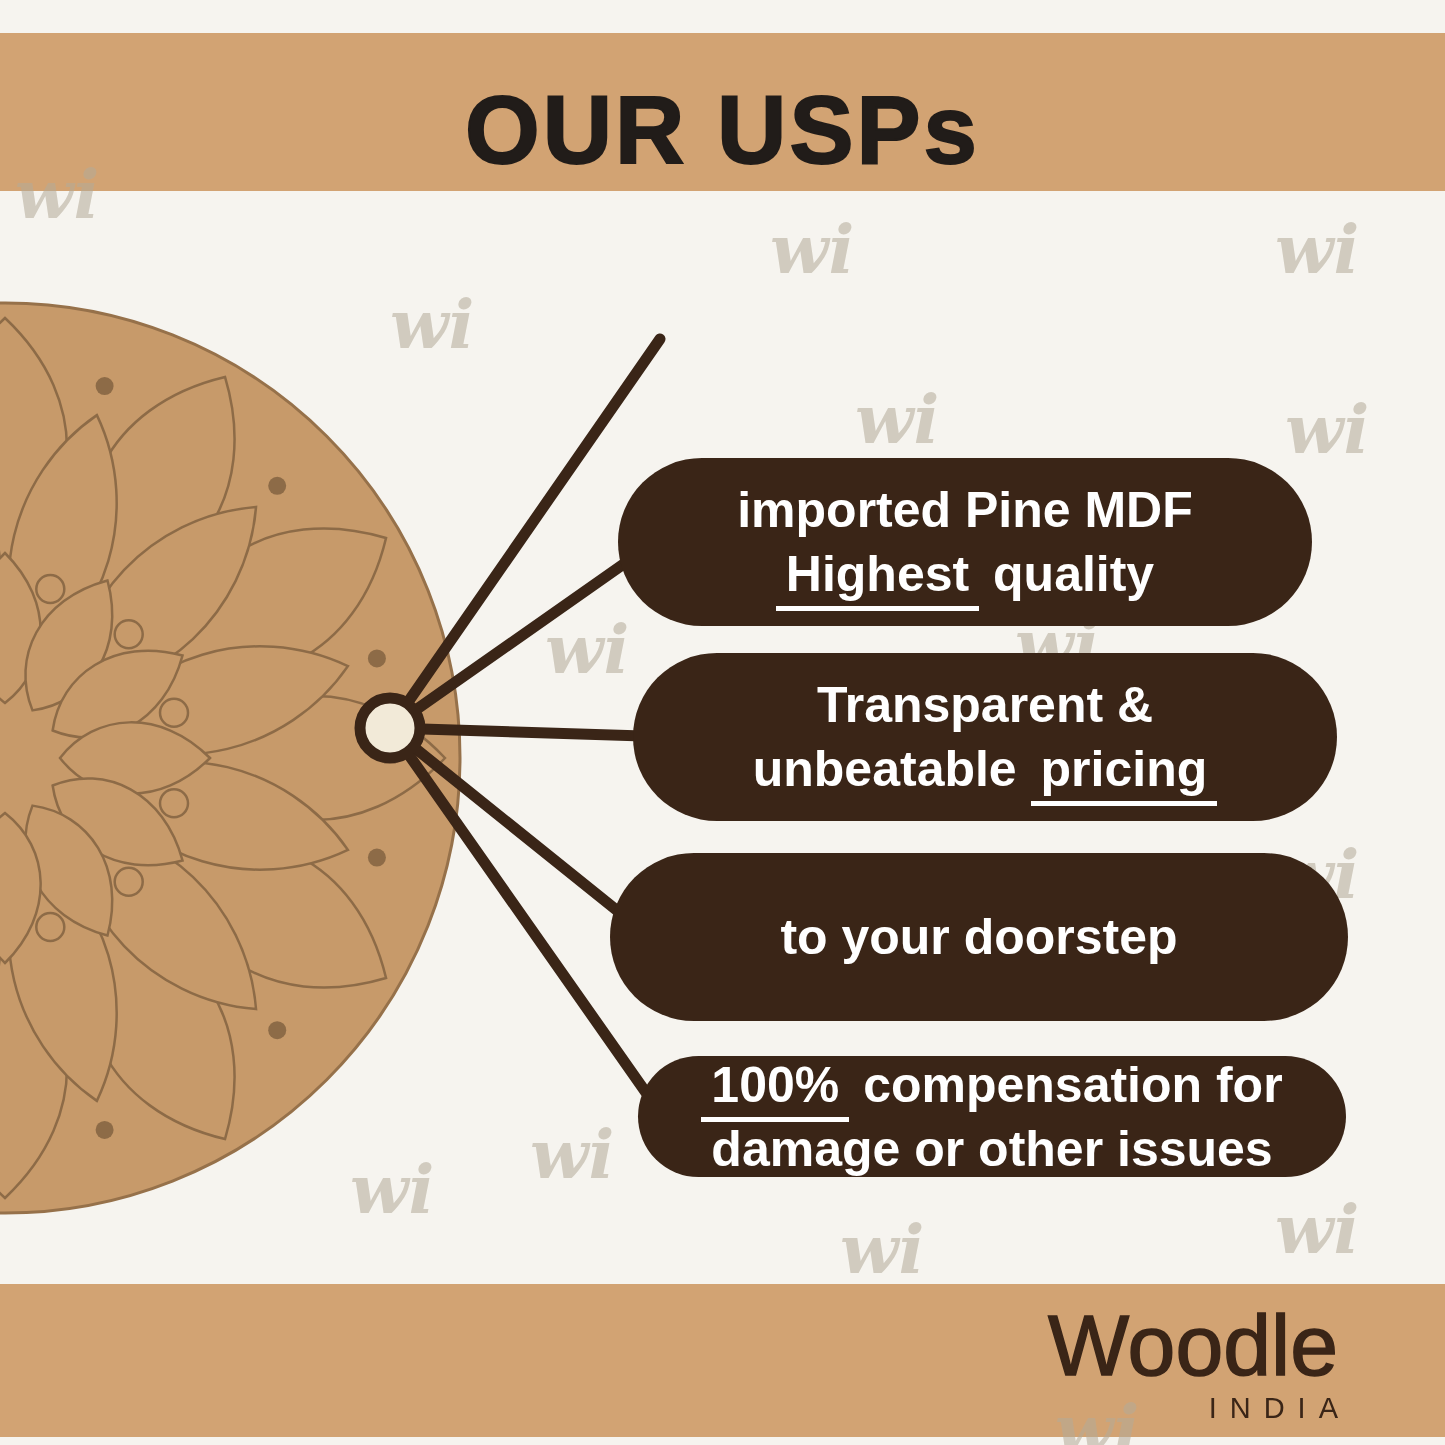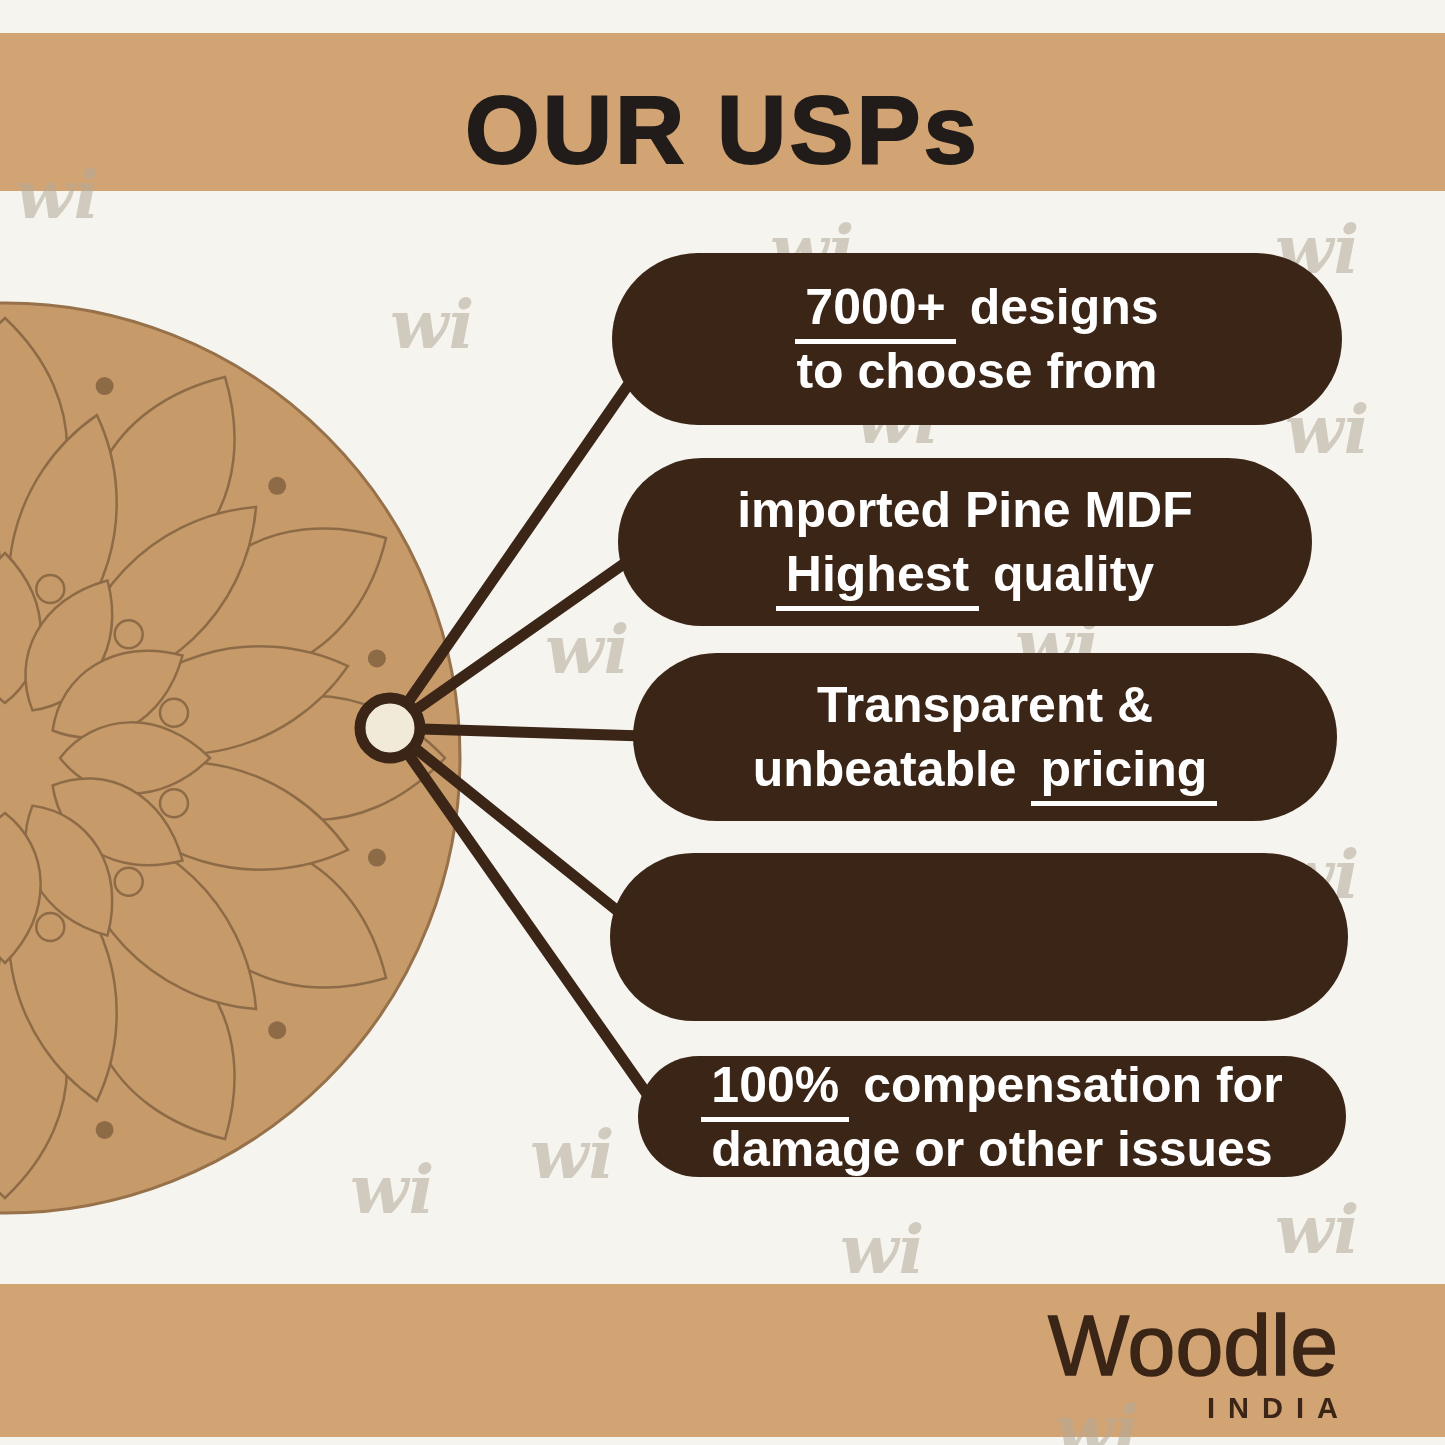--- a/index.html
+++ b/index.html
@@ -65,21 +65,21 @@
   
   .logo {
     position: absolute; right: 107px; top: 1300px; z-index: 6;
     color: #3a2517; text-align: right;
   }
   .logo-word {
     font-size: 86px; font-weight: 400; line-height: 1.05;
     -webkit-text-stroke: 1.5px #3a2517; letter-spacing: 0px;
   }
   .logo-sub {
-    font-size: 29px; font-weight: 700; letter-spacing: 13px;
+    font-size: 29px; font-weight: 400; letter-spacing: 13px;
     margin-right: -13px; margin-top: 2px;
   }
 </style>
 </head>
 <body>
 
 <div class="canvas">
 
   <div class="banner banner-top">
     <div class="page-title">OUR USPs</div>
@@ -164,36 +164,33 @@
       <line x1="390" y1="728" x2="660" y2="339"></line>
       <line x1="390" y1="728" x2="655" y2="542"></line>
       <line x1="390" y1="728" x2="675" y2="737"></line>
       <line x1="390" y1="728" x2="650" y2="937"></line>
       <line x1="390" y1="728" x2="680" y2="1141"></line>
     </g>
 
     <circle class="hub" cx="390" cy="728" r="30"></circle>
   </svg>
 
-  <div class="pill pill-1">
-    <div class="pill-line"><span></span><span class="u">7000+</span><span> designs</span></div>
-    <div class="pill-line"><span>to choose from</span><span></span></div>
-  </div>
 
   <div class="pill pill-2">
     <div class="pill-line"><span>imported Pine MDF</span><span></span></div>
     <div class="pill-line"><span></span><span class="u">Highest</span><span> quality</span></div>
   </div>
 
   <div class="pill pill-3">
     <div class="pill-line"><span>Transparent &amp;</span><span></span></div>
     <div class="pill-line"><span>unbeatable </span><span class="u">pricing</span><span></span></div>
   </div>
 
   <div class="pill pill-4">
+    <div class="pill-line"><span>to your doorstep</span><span></span></div>
   </div>
 
   <div class="pill pill-5">
     <div class="pill-line"><span></span><span class="u">100%</span><span> compensation for</span></div>
     <div class="pill-line"><span>damage or other issues</span><span></span></div>
   </div>
 
   <div class="logo">
     <div class="logo-word">Woodle</div>
     <div class="logo-sub">INDIA</div>

